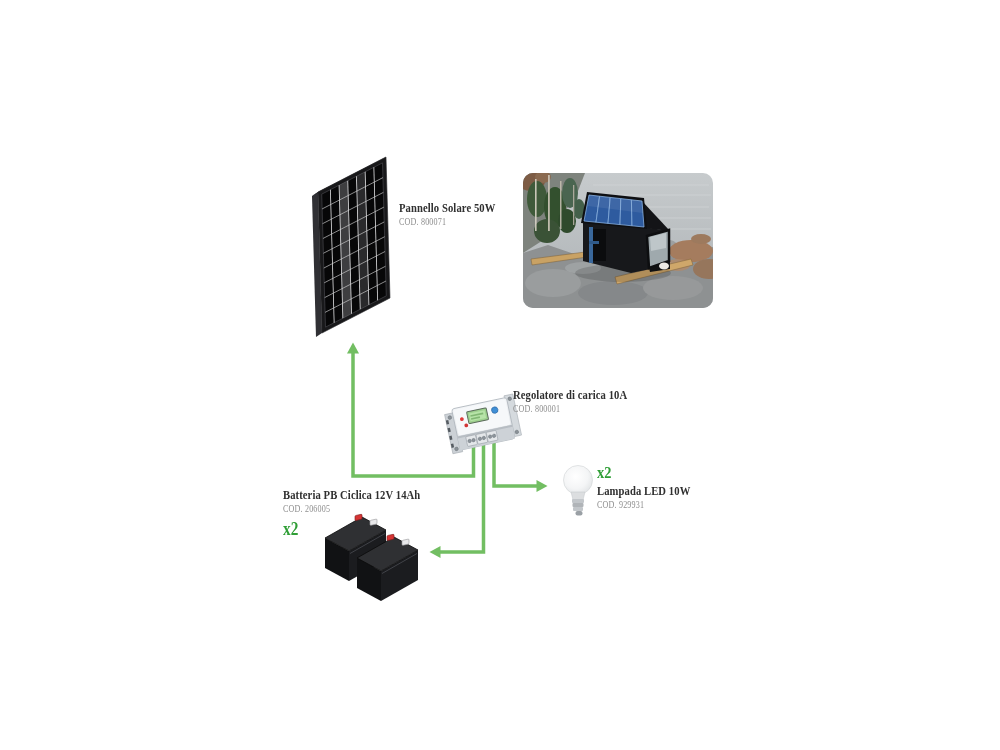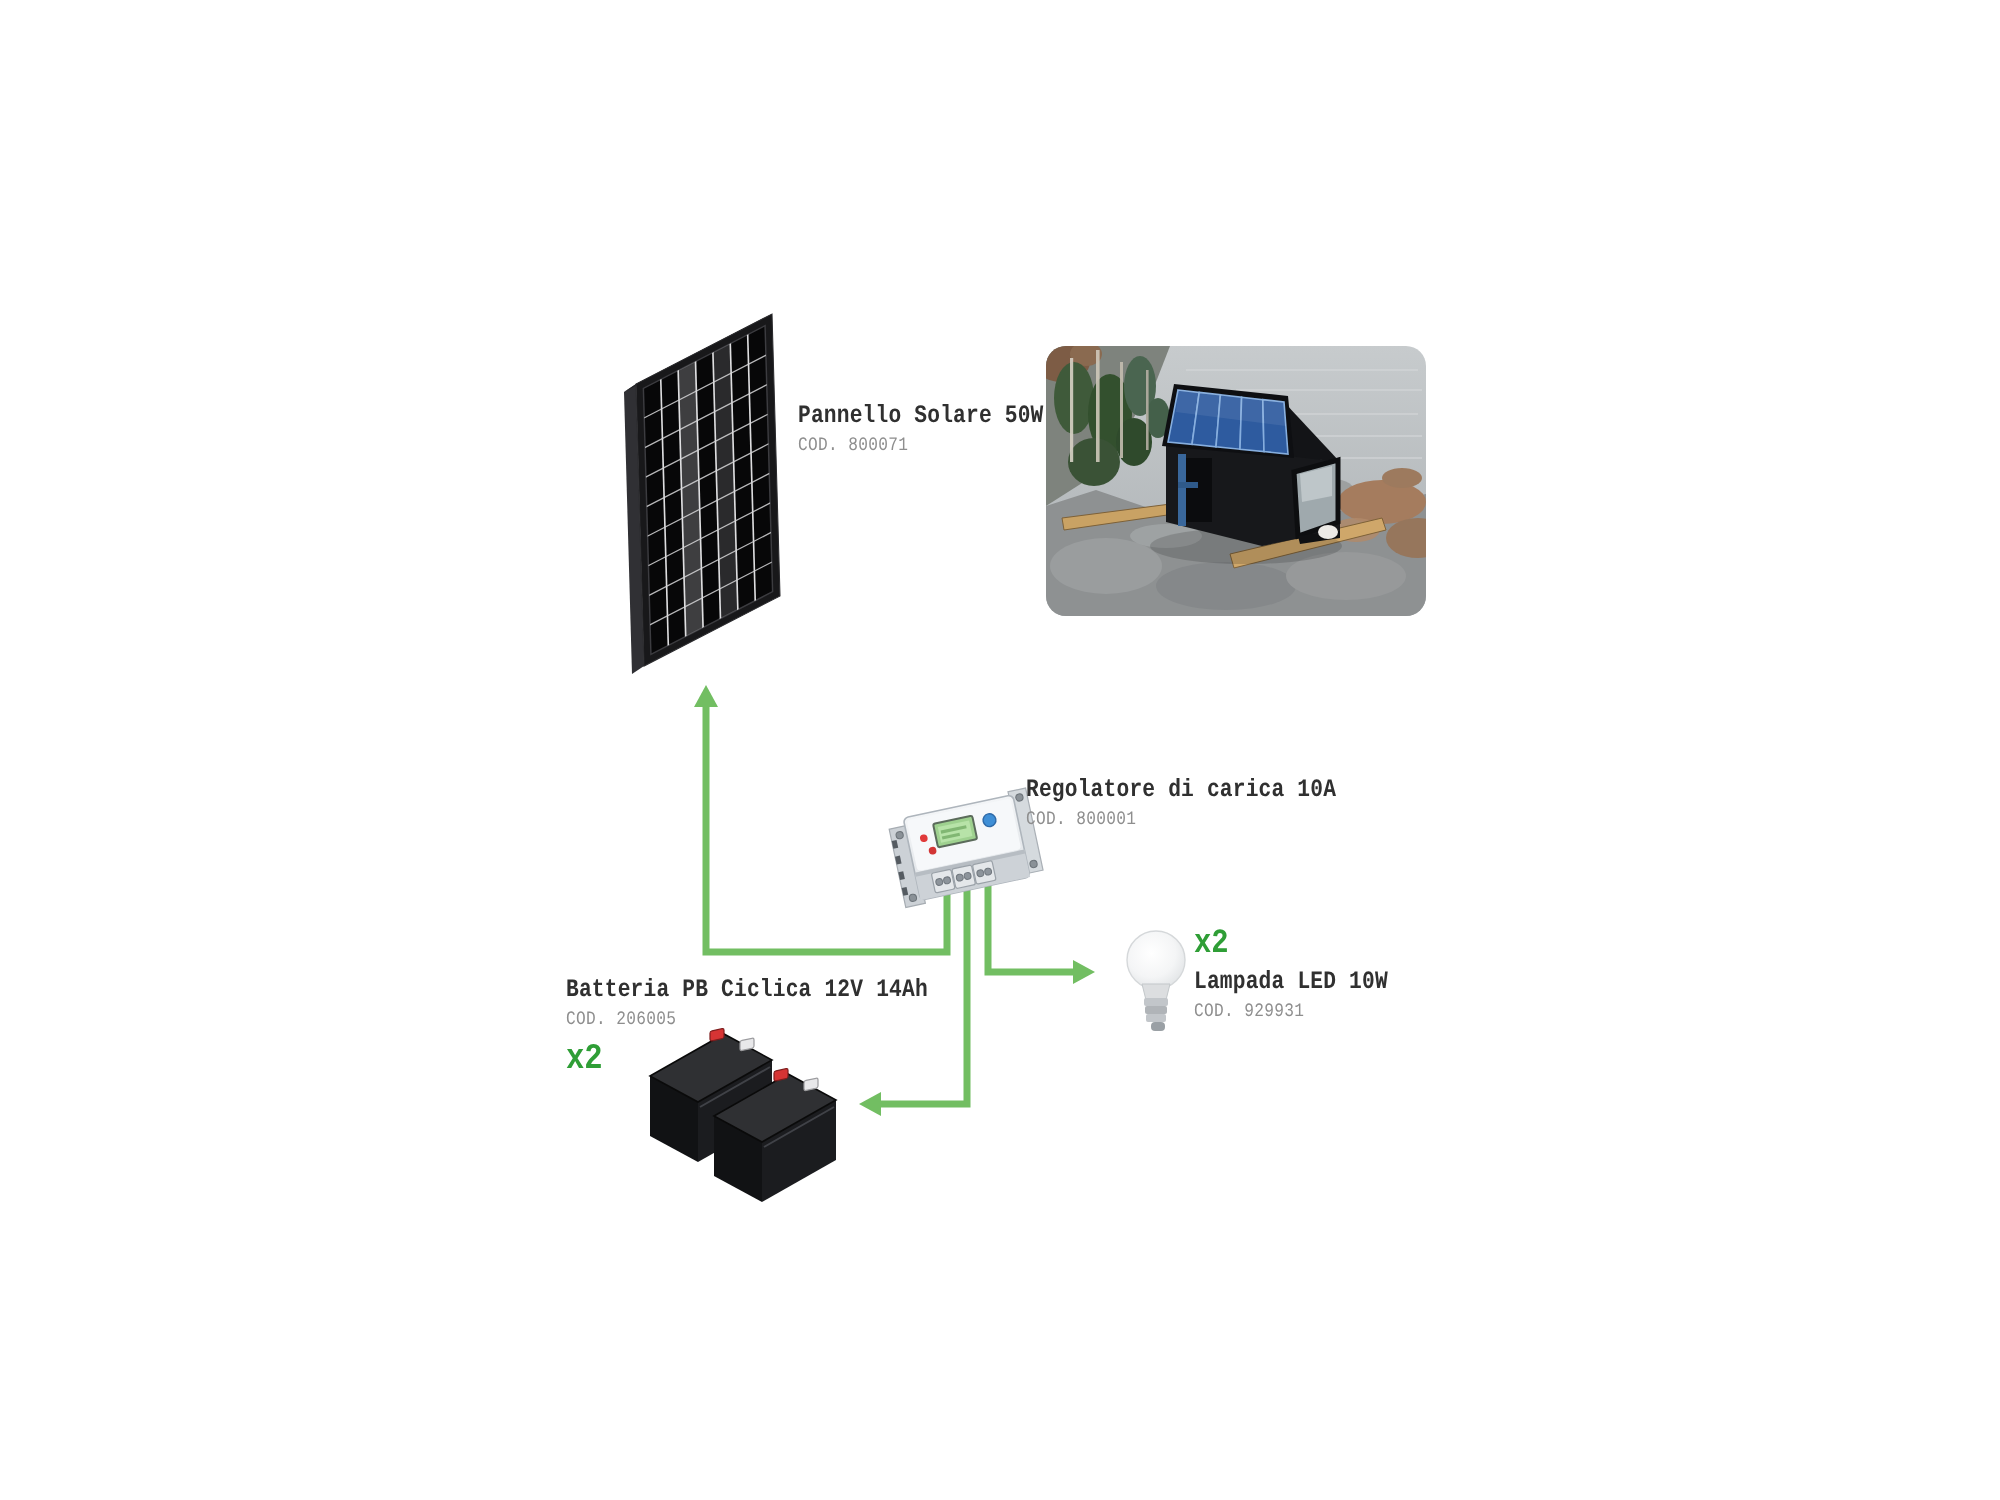--- a/index.html
+++ b/index.html
@@ -4,21 +4,21 @@
 <style>
   :root{
     --accent-green:#2F9E36;
     --arrow-green:#72BE62;
     --title-text:#303030;
     --code-text:#8E8E8E;
   }
   html,body{margin:0;padding:0;background:#fff;}
   .canvas{
     position:relative;width:1000px;height:643px;background:#fff;overflow:hidden;
-    font-family:Liberation Mono, monospace;
+    font-family:Liberation Serif, serif;
   }
   .canvas svg{position:absolute;left:0;top:0;}
   .label{position:absolute;transform:scaleX(0.85);transform-origin:0 0;white-space:nowrap;}
   .label .title{font-size:12.5px;font-weight:bold;color:var(--title-text);letter-spacing:0.1px;line-height:1.15;}
   .label .code{font-size:9.5px;color:var(--code-text);margin-top:2px;letter-spacing:0.2px;}
   .label .qty{font-size:17px;font-weight:bold;color:var(--accent-green);line-height:1;}
   .panel-label{left:399px;top:201px;}
   .regulator-label{left:513px;top:388px;}
   .lamp-label{left:597px;top:464px;}
   .lamp-label .title{margin-top:3px;}

